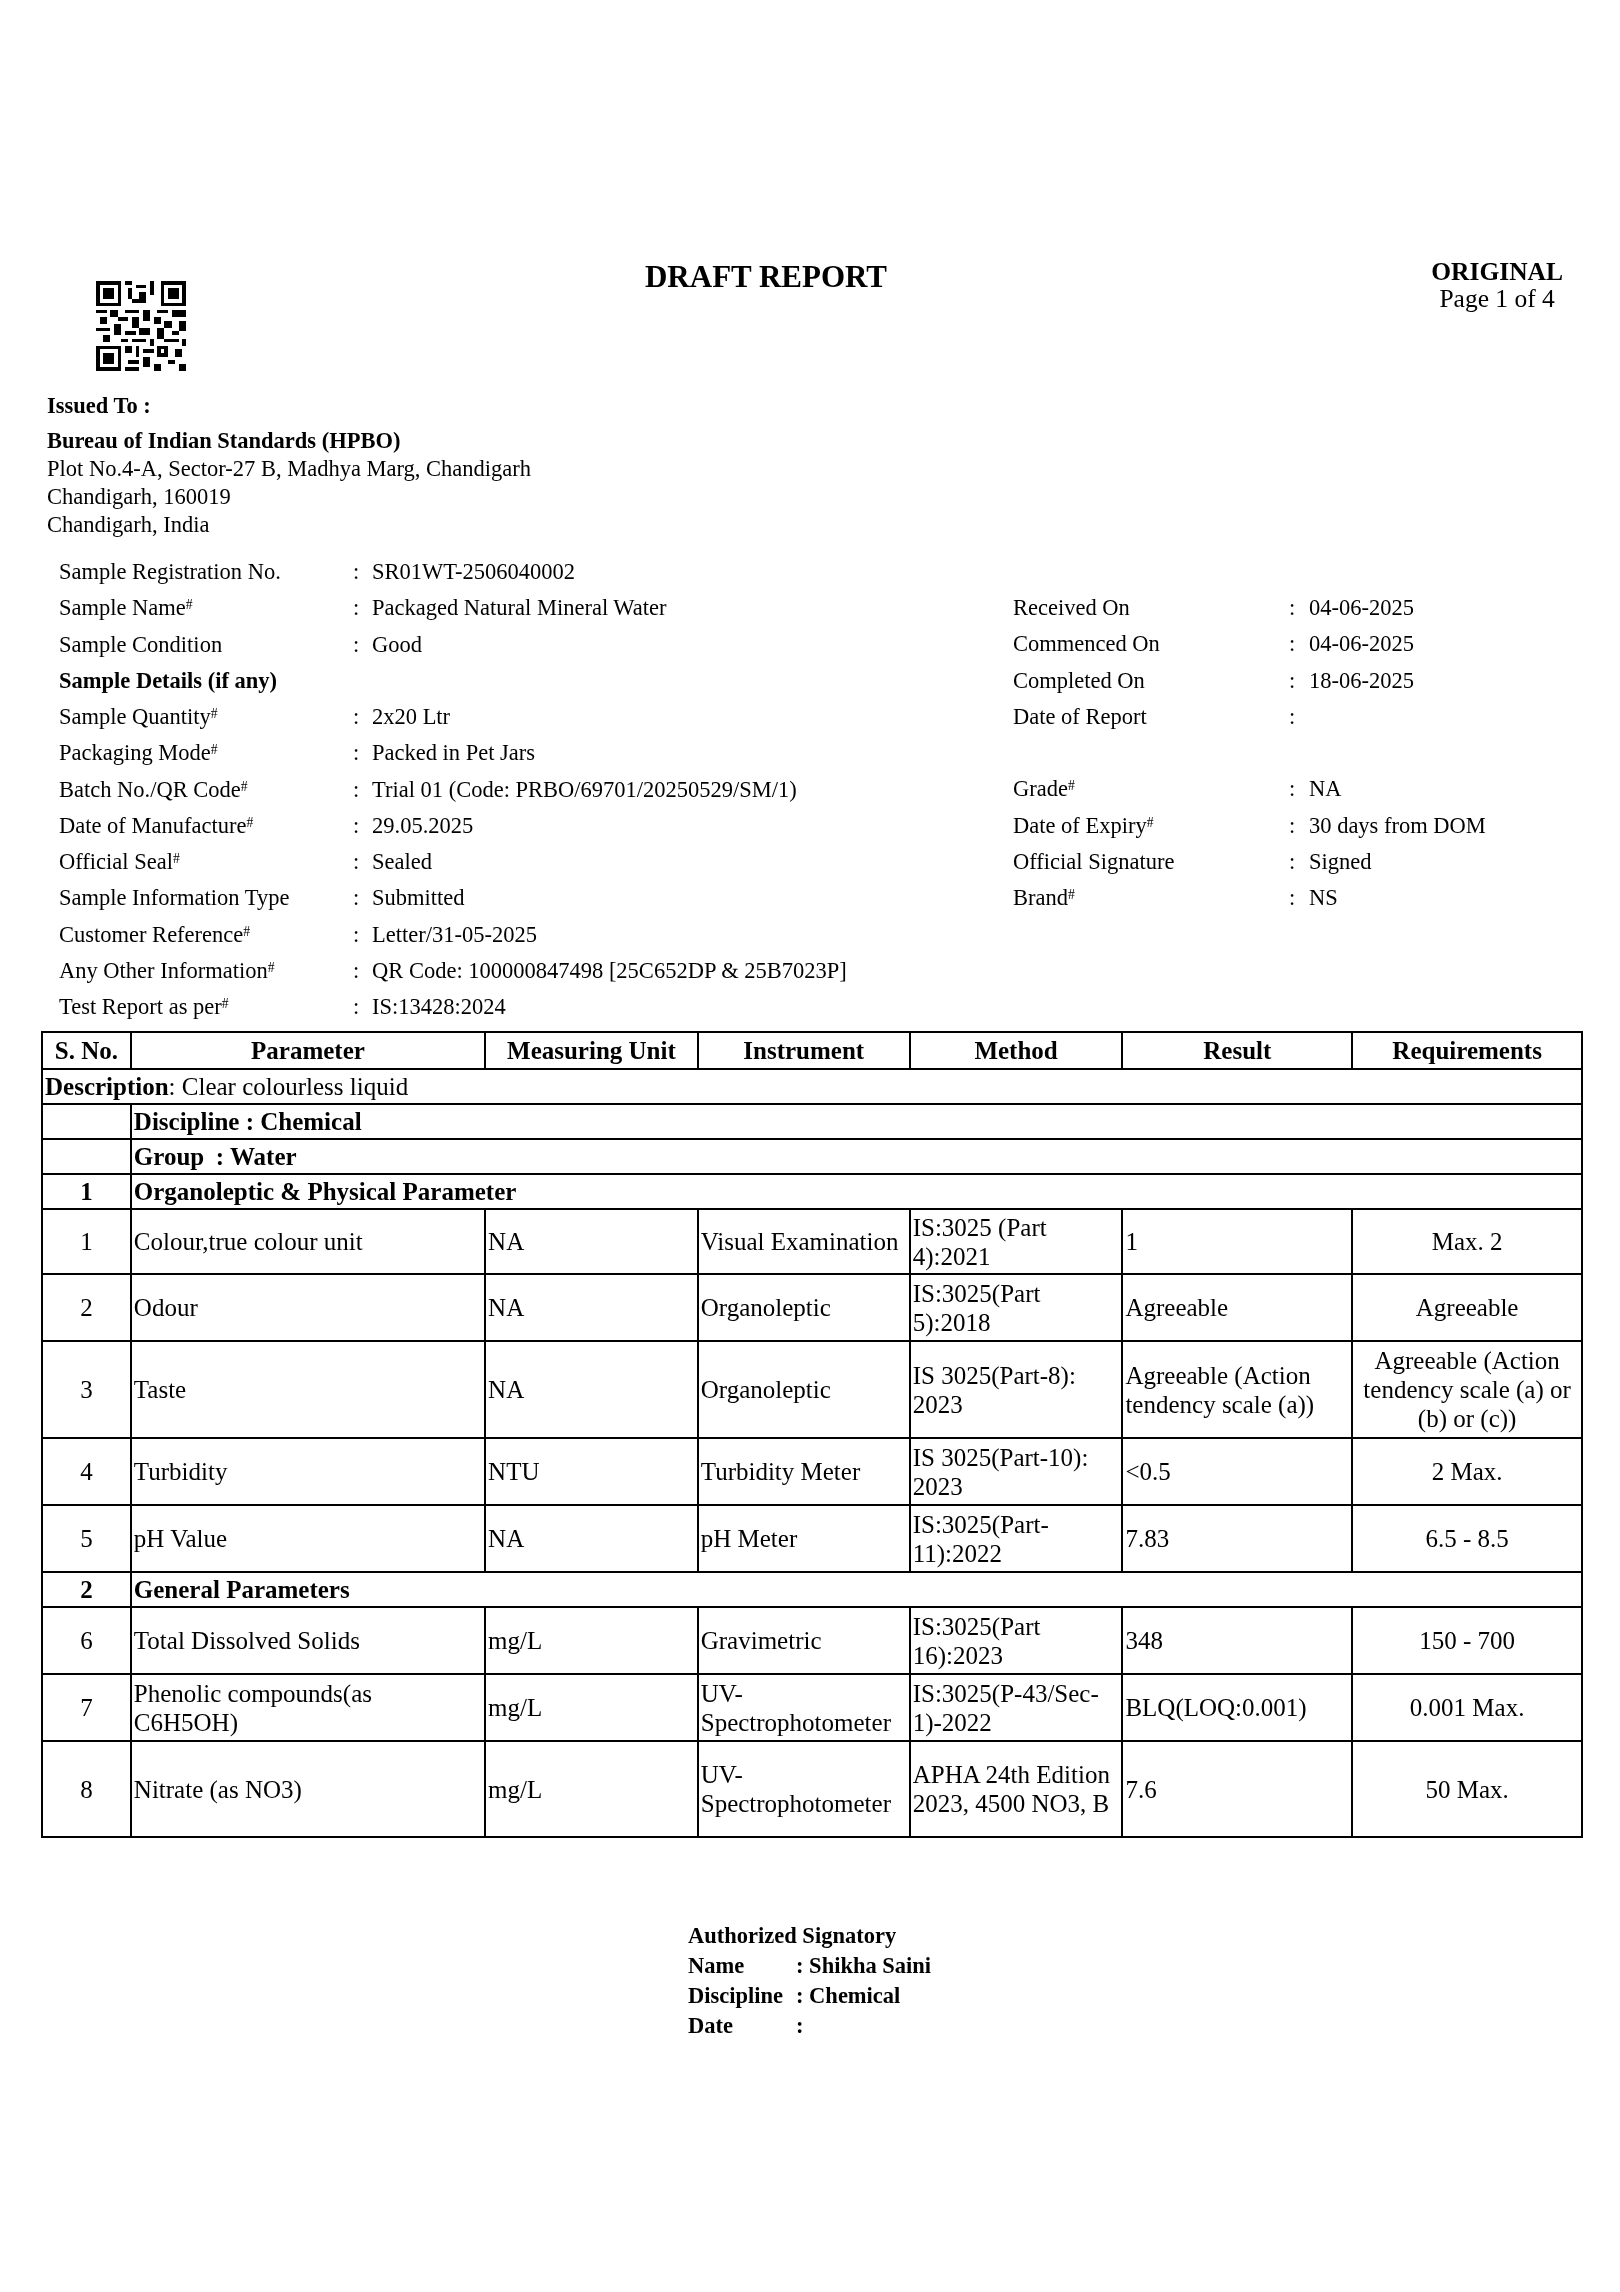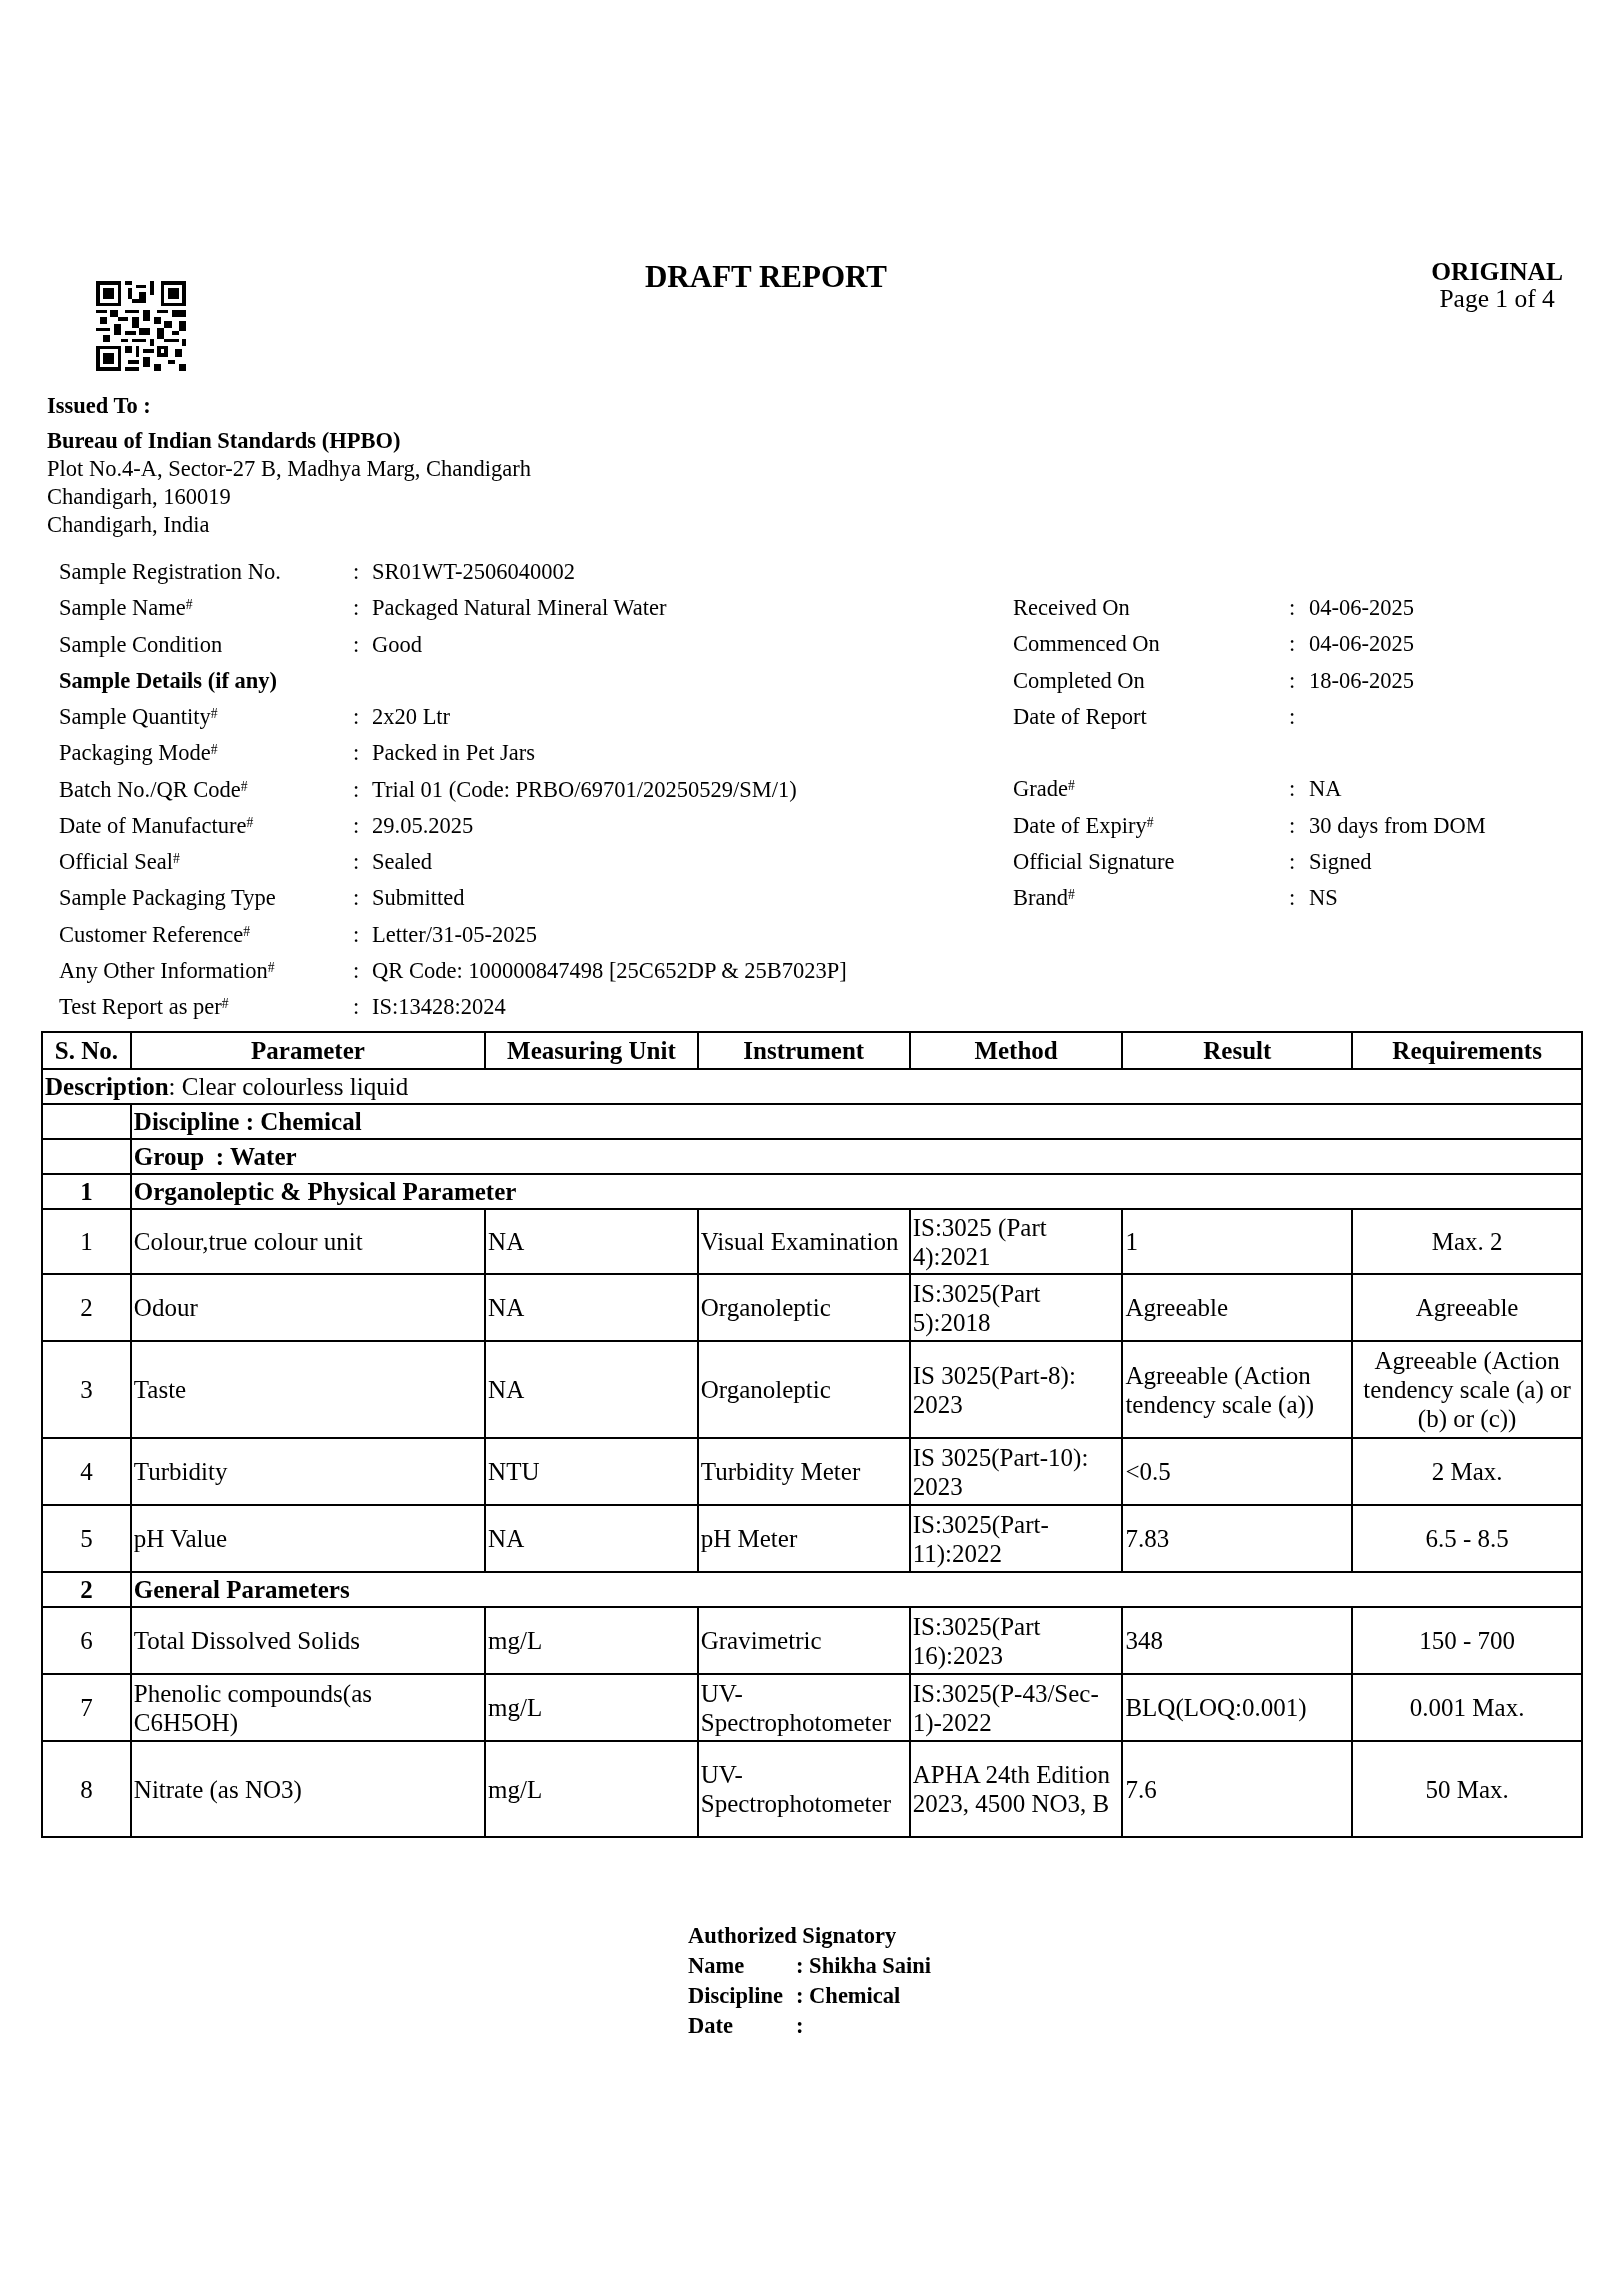--- a/index.html
+++ b/index.html
@@ -144,21 +144,21 @@
       <span class="lbl"><span>Date of Manufacture</span><sup>#</sup></span>
       <span class="colon">:</span>
       <span class="val">29.05.2025</span>
     </div>
     <div class="drow" style="top: 290px;">
       <span class="lbl"><span>Official Seal</span><sup>#</sup></span>
       <span class="colon">:</span>
       <span class="val">Sealed</span>
     </div>
     <div class="drow" style="top: 326px;">
-      <span class="lbl"><span>Sample Packaging Type</span><sup></sup></span>
+      <span class="lbl"><span>Sample Information Type</span><sup></sup></span>
       <span class="colon">:</span>
       <span class="val">Submitted</span>
     </div>
     <div class="drow" style="top: 363px;">
       <span class="lbl"><span>Customer Reference</span><sup>#</sup></span>
       <span class="colon">:</span>
       <span class="val">Letter/31-05-2025</span>
     </div>
     <div class="drow" style="top: 399px;">
       <span class="lbl"><span>Any Other Information</span><sup>#</sup></span>

